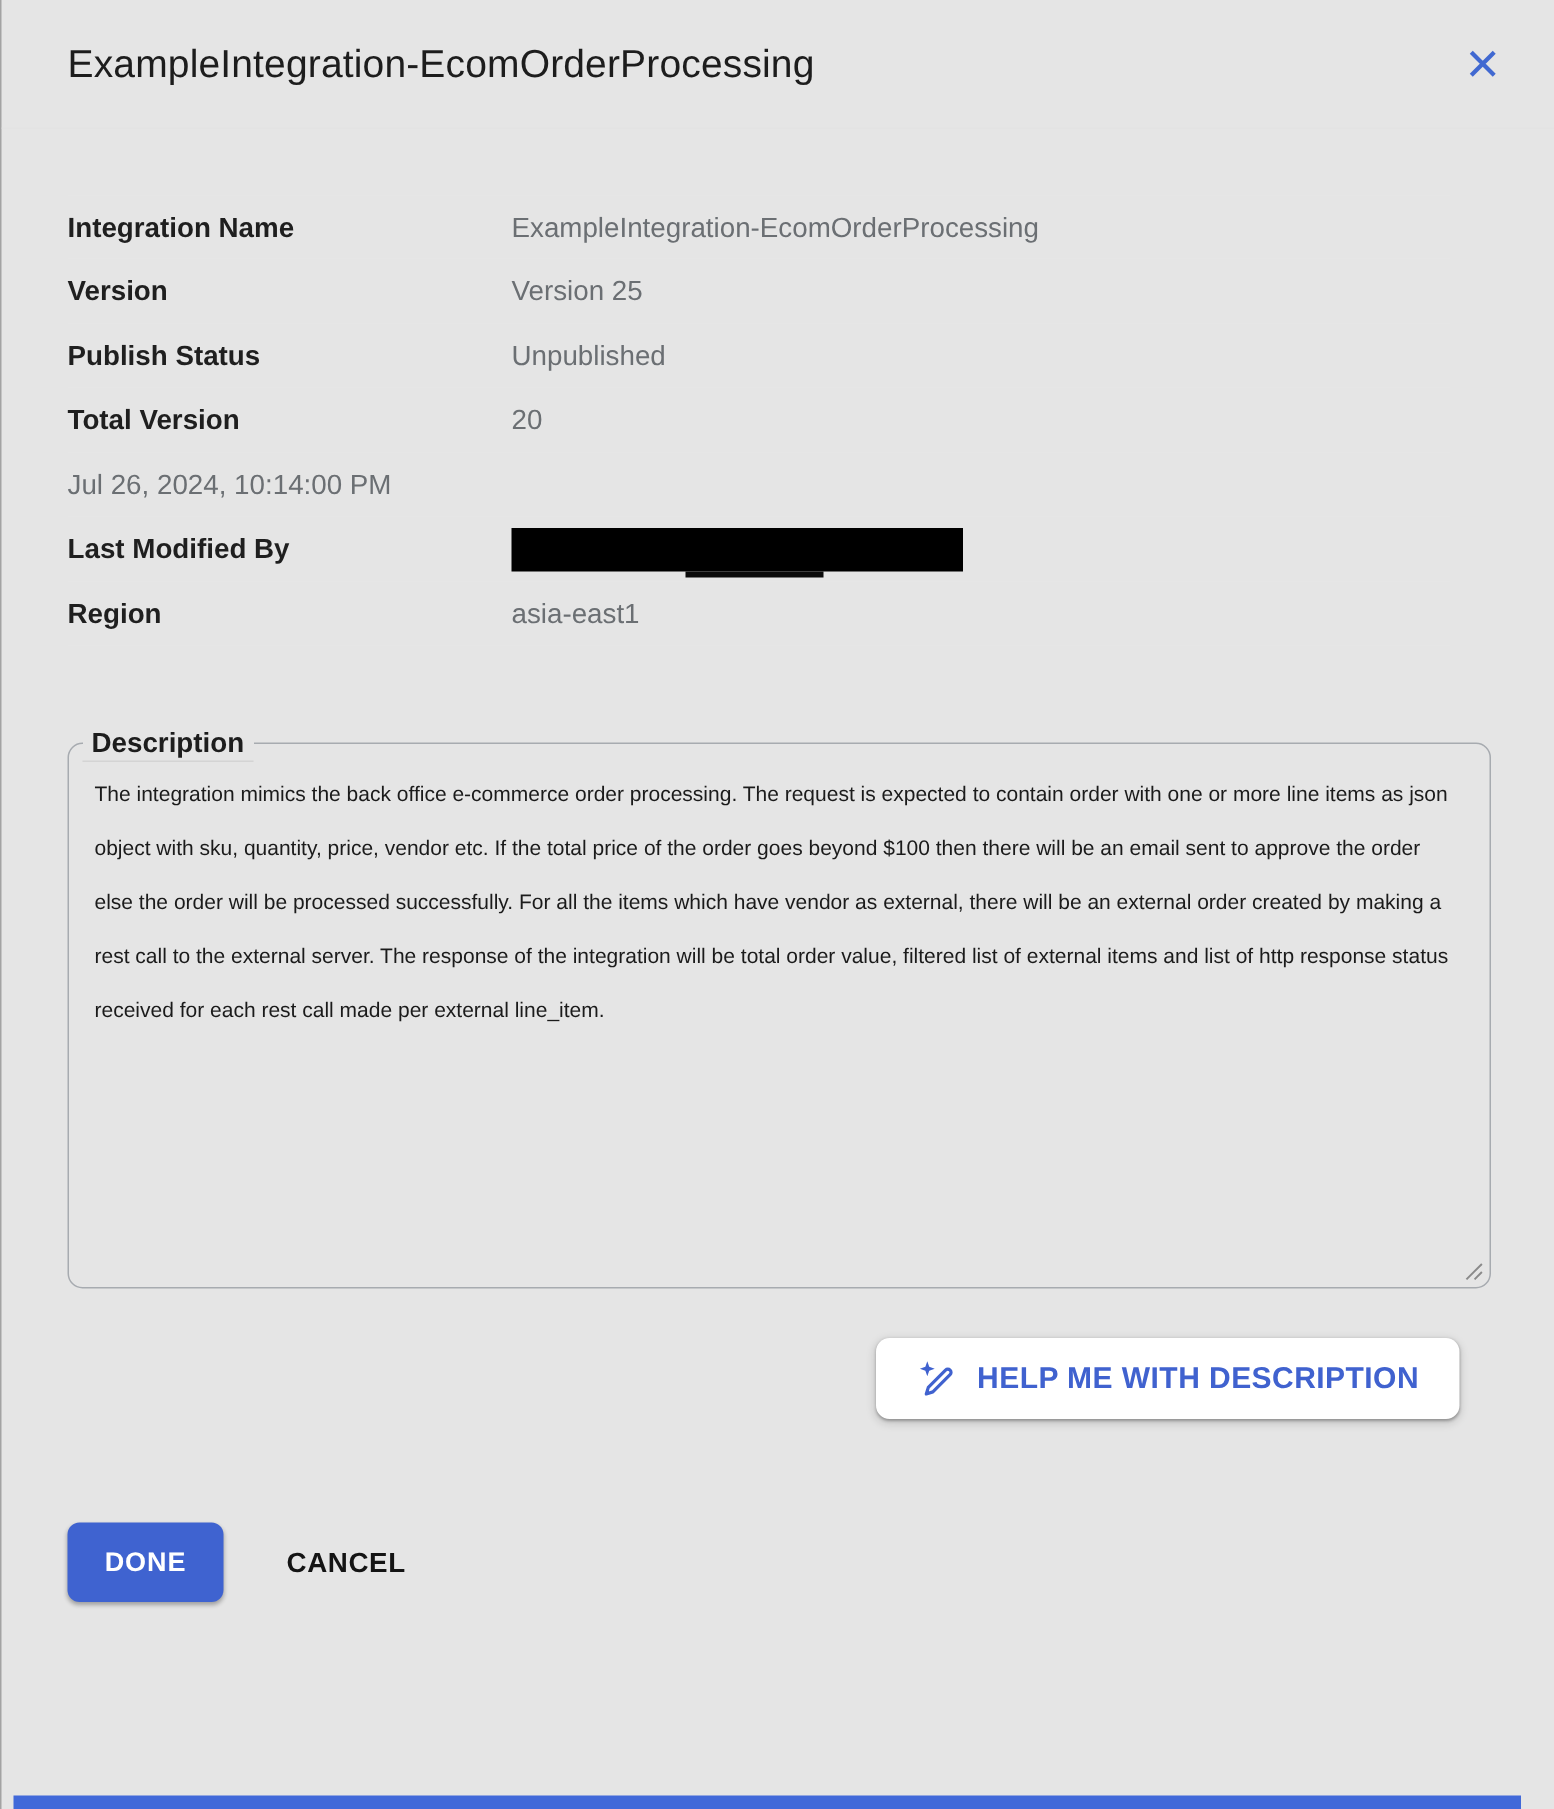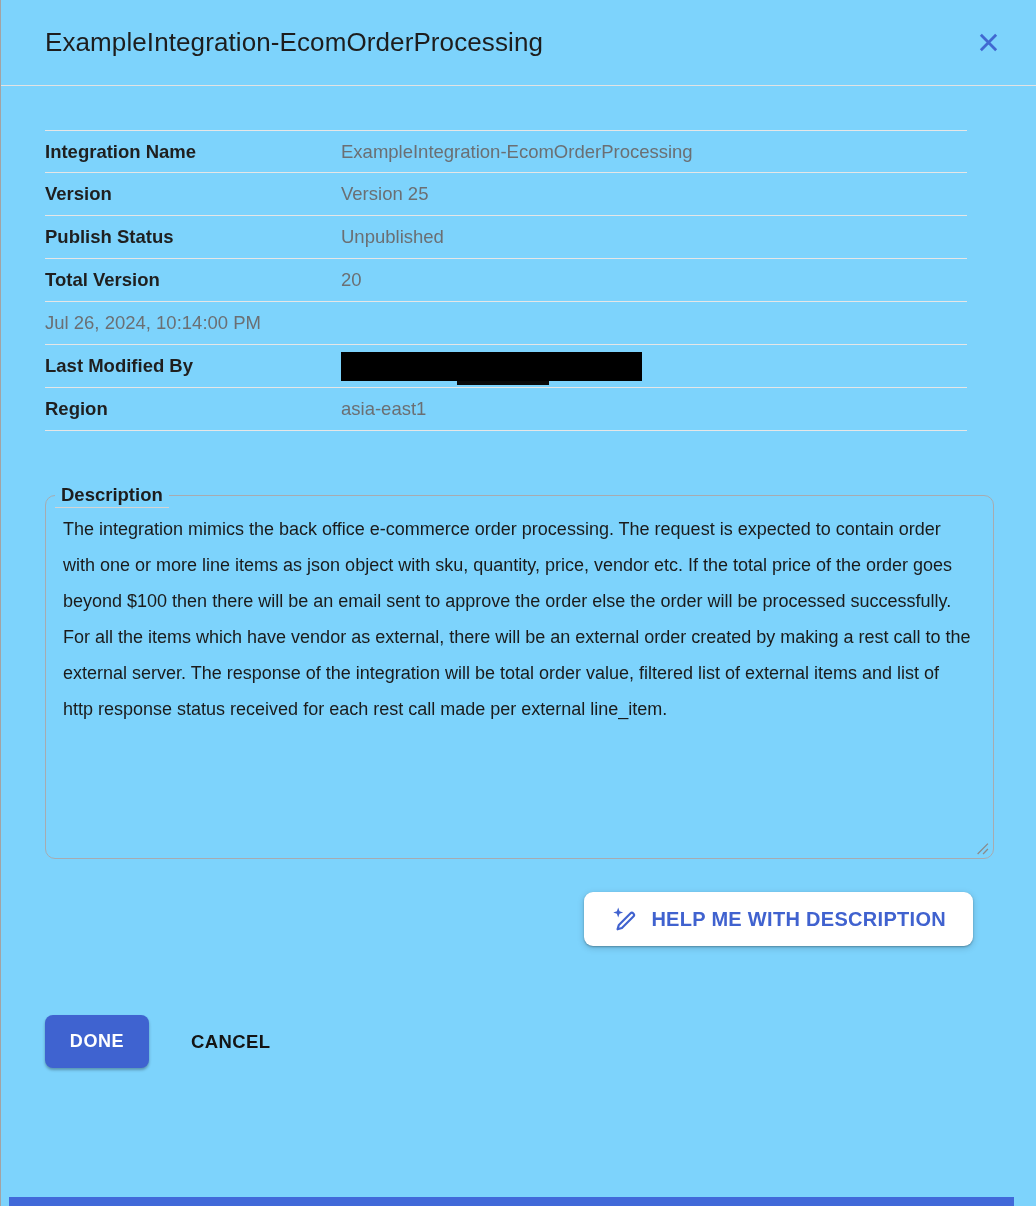--- a/index.html
+++ b/index.html
@@ -1,20 +1,20 @@
 <!DOCTYPE html>
 <html><head>
 <meta charset="utf-8">
 <style>
   * { margin:0; padding:0; box-sizing:border-box; }
   html,body { background:#fff; }
   body { font-family:"Liberation Sans", sans-serif; }
 
   .page{
-    position:relative; width:1036px; height:1206px; background:#7dd3fc;
+    position:relative; width:1036px; height:1206px; background:#e5e5e5;
     border-left:1px solid #a3a3a3; overflow:hidden;
   }
 
   
   .dialog-header{
     height:86px; display:flex; align-items:center; justify-content:space-between;
     padding:0 28px 0 44px; border-bottom:1px solid #e3e3e3;
   }
   .dialog-title{
     font-size:26px; font-weight:400; color:#1d1d1d; letter-spacing:.1px;
@@ -50,21 +50,21 @@
   .desc-fieldset{
     margin-top:52px; width:949px; height:376px;
     border:1px solid #a7abb0; border-radius:10px; position:relative;
     padding:0;
   }
   .desc-legend{
     margin-left:9px; padding:0 6px; font-size:18.5px; font-weight:700;
     color:#1d1d1d; border-bottom:1px solid #d4d4d4; line-height:24px;
   }
   .desc-text{
-    padding:3px 20px 0 17px; font-size:18px; line-height:36px; color:#1b1b1b;
+    padding:3px 20px 0 17px; font-size:14px; line-height:36px; color:#1b1b1b;
     overflow:hidden; height:310px;
   }
   .resize-handle{
     position:absolute; right:4px; bottom:4px; width:13px; height:13px; cursor:nwse-resize;
   }
 
   
   .help-row{ margin-top:33px; display:flex; justify-content:flex-end; padding-right:19px; }
   .help-btn{
     height:54px; padding:0 27px; border:none; border-radius:9px; background:#ffffff;

